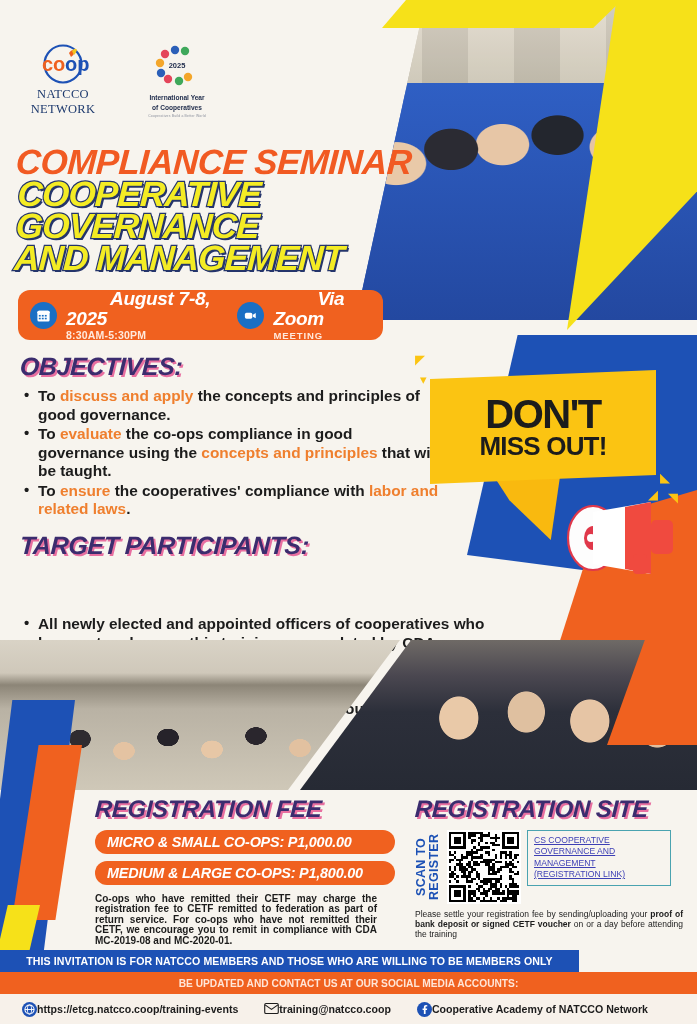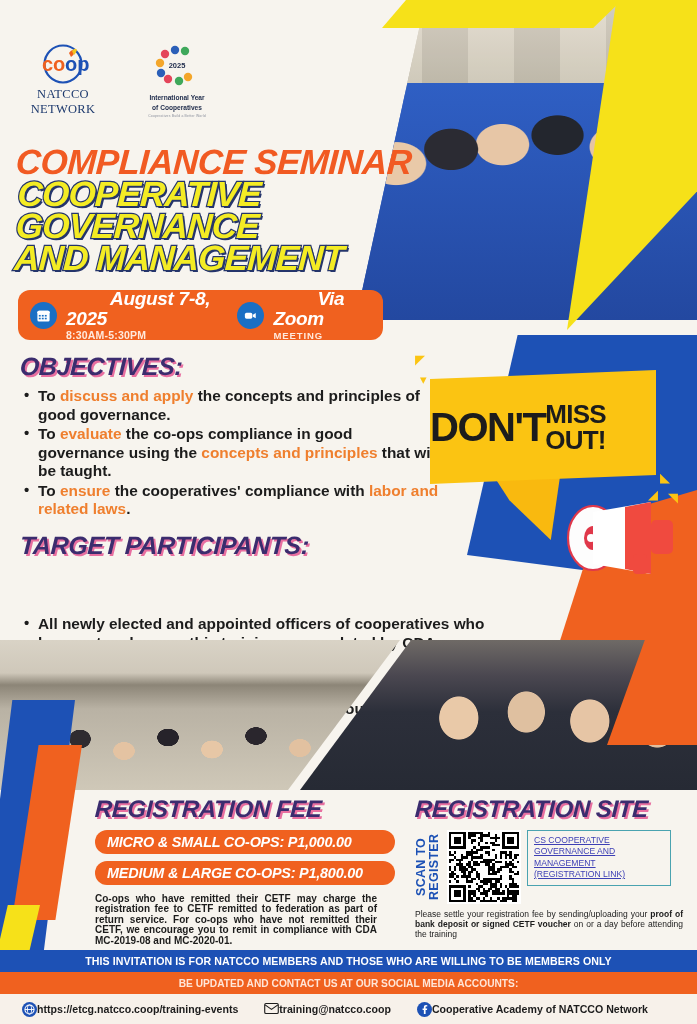--- a/index.html
+++ b/index.html
@@ -125,21 +125,21 @@
   }
   .orange-panel {
     position: absolute; right: 0; top: 490px; width: 140px; height: 160px;
     background: #f0611f;
     clip-path: polygon(30% 18%, 100% 0%, 100% 100%, 0% 100%);
   }
   .bubble {
     position: absolute; left: 430px; top: 370px; width: 226px; height: 114px;
     background: #fbc412;
     clip-path: polygon(0% 8%, 100% 0%, 100% 92%, 0% 100%);
-    display: flex; flex-direction: row; justify-content: center; align-items: center;
+    display: flex; flex-direction: column; justify-content: center; align-items: center;
   }
   .bubble-tail {
     position: absolute; left: 495px; top: 478px; width: 90px; height: 62px;
     background: #f9b90f;
     clip-path: polygon(0% 0%, 72% 0%, 62% 100%, 16% 36%);
   }
   .dmo1 { font-size: 40px; font-weight: 900; color: #1c1c1c; line-height: 38px; letter-spacing: -1.5px; }
   .dmo2 { font-size: 26px; font-weight: 900; color: #1c1c1c; line-height: 26px; letter-spacing: -.8px; }
   .megaphone { position: absolute; left: 565px; top: 498px; width: 120px; height: 80px; }
   .spark { position: absolute; color: #fbc412; font-size: 13px; }
@@ -219,21 +219,21 @@
     text-decoration: underline; font-weight: normal;
   }
   .rs-note {
     margin-top: 6px; font-size: 8.5px; line-height: 9.8px; color: #1c1c1c;
     text-align: justify; width: 268px;
   }
   .rs-note b { font-weight: bold; }
 
   
   .foot-blue {
-    position: absolute; left: 0; top: 950px; width: 697px; height: 22px;
+    position: absolute; left: 0; top: 950px; width: 579px; height: 22px;
     background: #1d51b5; color: #fff; display: flex; align-items: center; justify-content: center;
     font-size: 10.6px; font-weight: bold; letter-spacing: .1px;
   }
   .foot-orange {
     position: absolute; left: 0; top: 972px; width: 697px; height: 22px;
     background: #f0611f; color: #ffe6d8; display: flex; align-items: center; justify-content: center;
     font-size: 10.2px; font-weight: bold;
   }
   .foot-light {
     position: absolute; left: 0; top: 994px; width: 697px; height: 30px;

